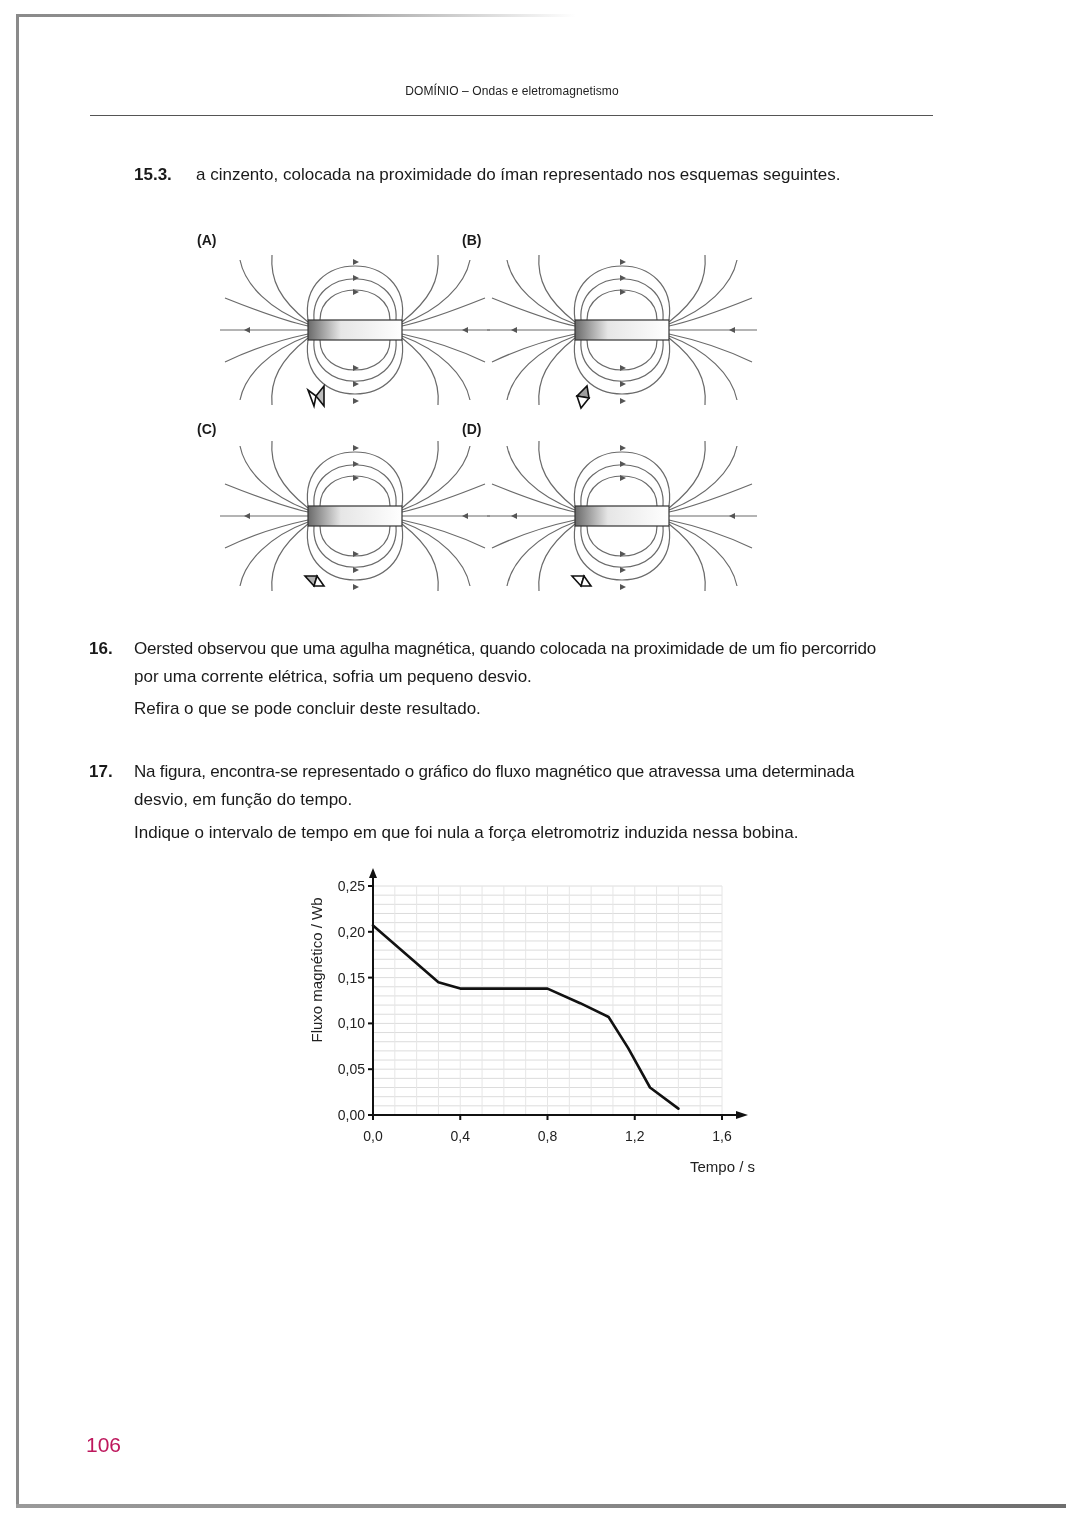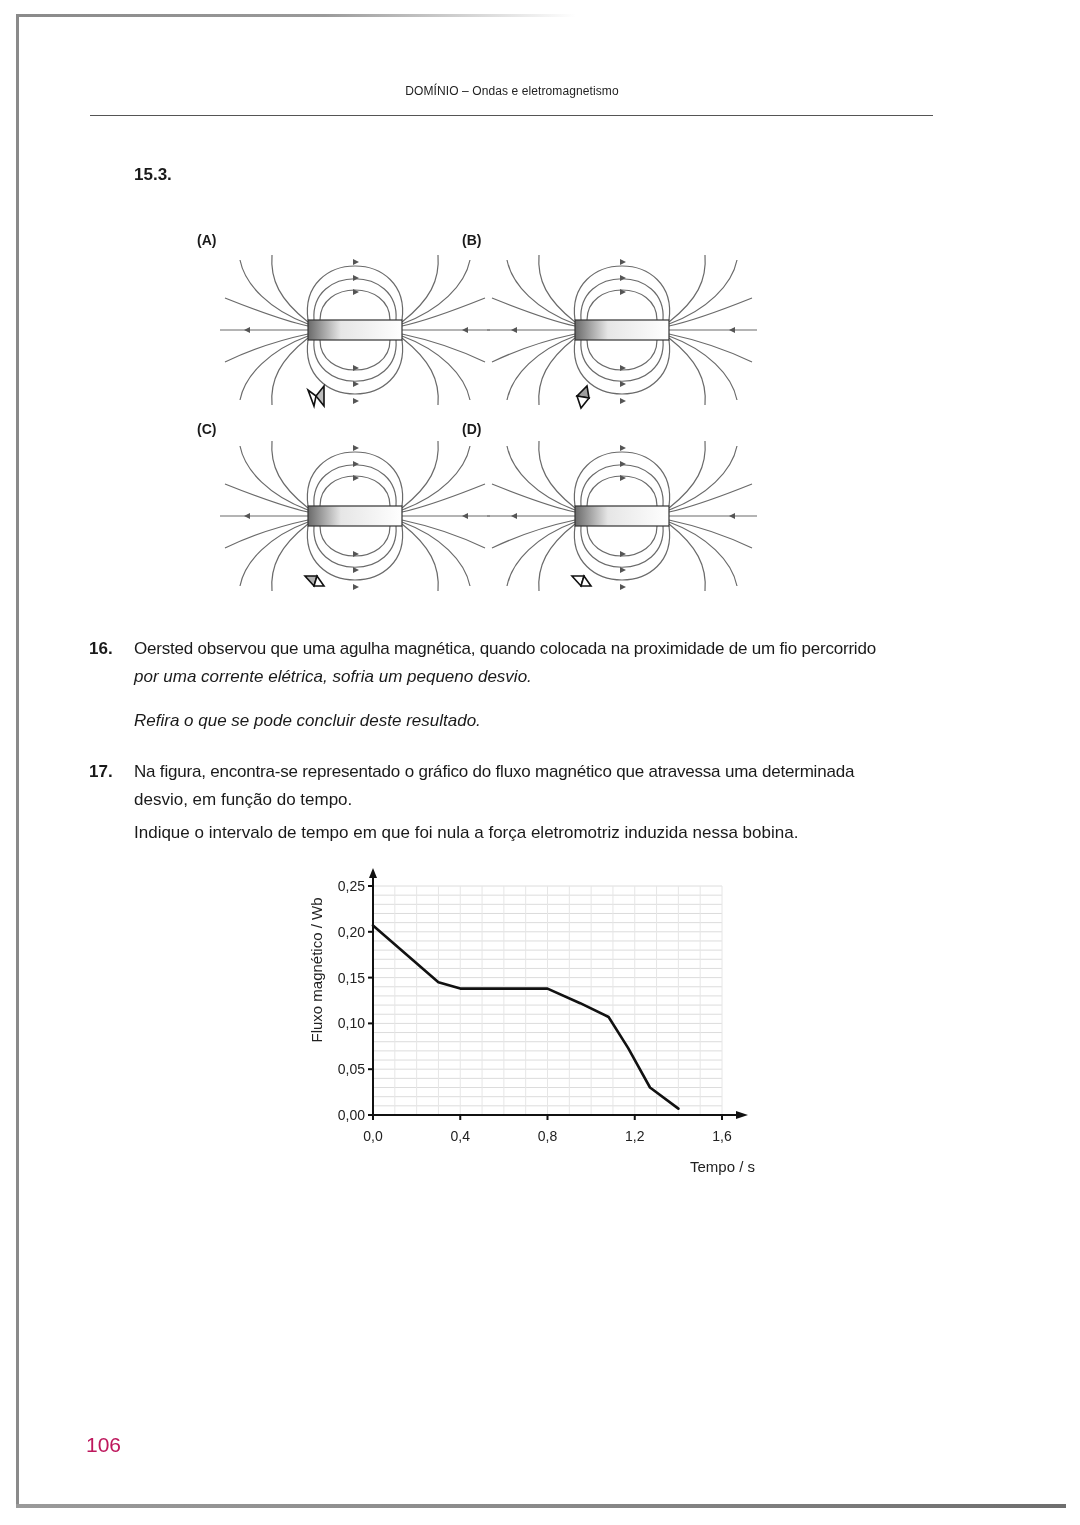--- a/index.html
+++ b/index.html
@@ -33,20 +33,21 @@
 <div class="page-border-top"></div>
 <div class="page-border-left"></div>
 <div class="page-border-bottom"></div>
 
 <div class="running-head">DOMÍNIO – Ondas e eletromagnetismo</div>
 <div class="head-rule"></div>
 
 <div class="q" style="left:134px;top:161px;width:820px;">
   <span class="num" style="left:0;top:0;">15.3.</span>
   <div class="txt" style="left:62px;top:0;width:760px;">
+    <p style="white-space:nowrap;">a cinzento, colocada na proximidade do íman representado nos esquemas seguintes.</p>
   </div>
 </div>
 
 <span class="opt-label" style="left:197px;top:232px;">(A)</span>
 <span class="opt-label" style="left:462px;top:232px;">(B)</span>
 <span class="opt-label" style="left:197px;top:421px;">(C)</span>
 <span class="opt-label" style="left:462px;top:421px;">(D)</span>
 
 <svg width="0" height="0" style="position:absolute">
   <defs>
@@ -138,22 +139,22 @@
       <path d="M-7,-6 L5,-6 L2,4 Z" fill="#ffffff" stroke="#111" stroke-width="1.6"></path>
       <path d="M2,4 L5,-6 L12,4 Z" fill="#ffffff" stroke="#111" stroke-width="1.6"></path>
     </g>
   </svg>
 </div>
 
 <div class="q" style="left:89px;top:635px;width:860px;">
   <span class="num" style="left:0;top:0;">16.</span>
   <div class="txt" style="left:45px;top:0;width:810px;">
     <p style="white-space:nowrap;letter-spacing:-0.2px;">Oersted observou que uma agulha magnética, quando colocada na proximidade de um fio percorrido</p>
-    <p style="white-space:nowrap;font-style:italic;">por uma corrente elétrica, sofria um pequeno desvio.</p>
-    <p style="margin-top:16px;white-space:nowrap;font-style:italic;">Refira o que se pode concluir deste resultado.</p>
+    <p style="white-space:nowrap;">por uma corrente elétrica, sofria um pequeno desvio.</p>
+    <p style="margin-top:4px;white-space:nowrap;">Refira o que se pode concluir deste resultado.</p>
   </div>
 </div>
 
 <div class="q" style="left:89px;top:758px;width:860px;">
   <span class="num" style="left:0;top:0;">17.</span>
   <div class="txt" style="left:45px;top:0;width:810px;">
     <p style="white-space:nowrap;letter-spacing:-0.2px;">Na figura, encontra-se representado o gráfico do fluxo magnético que atravessa uma determinada</p>
     <p style="white-space:nowrap;">desvio, em função do tempo.</p>
     <p style="margin-top:5px;white-space:nowrap;">Indique o intervalo de tempo em que foi nula a força eletromotriz induzida nessa bobina.</p>
   </div>

